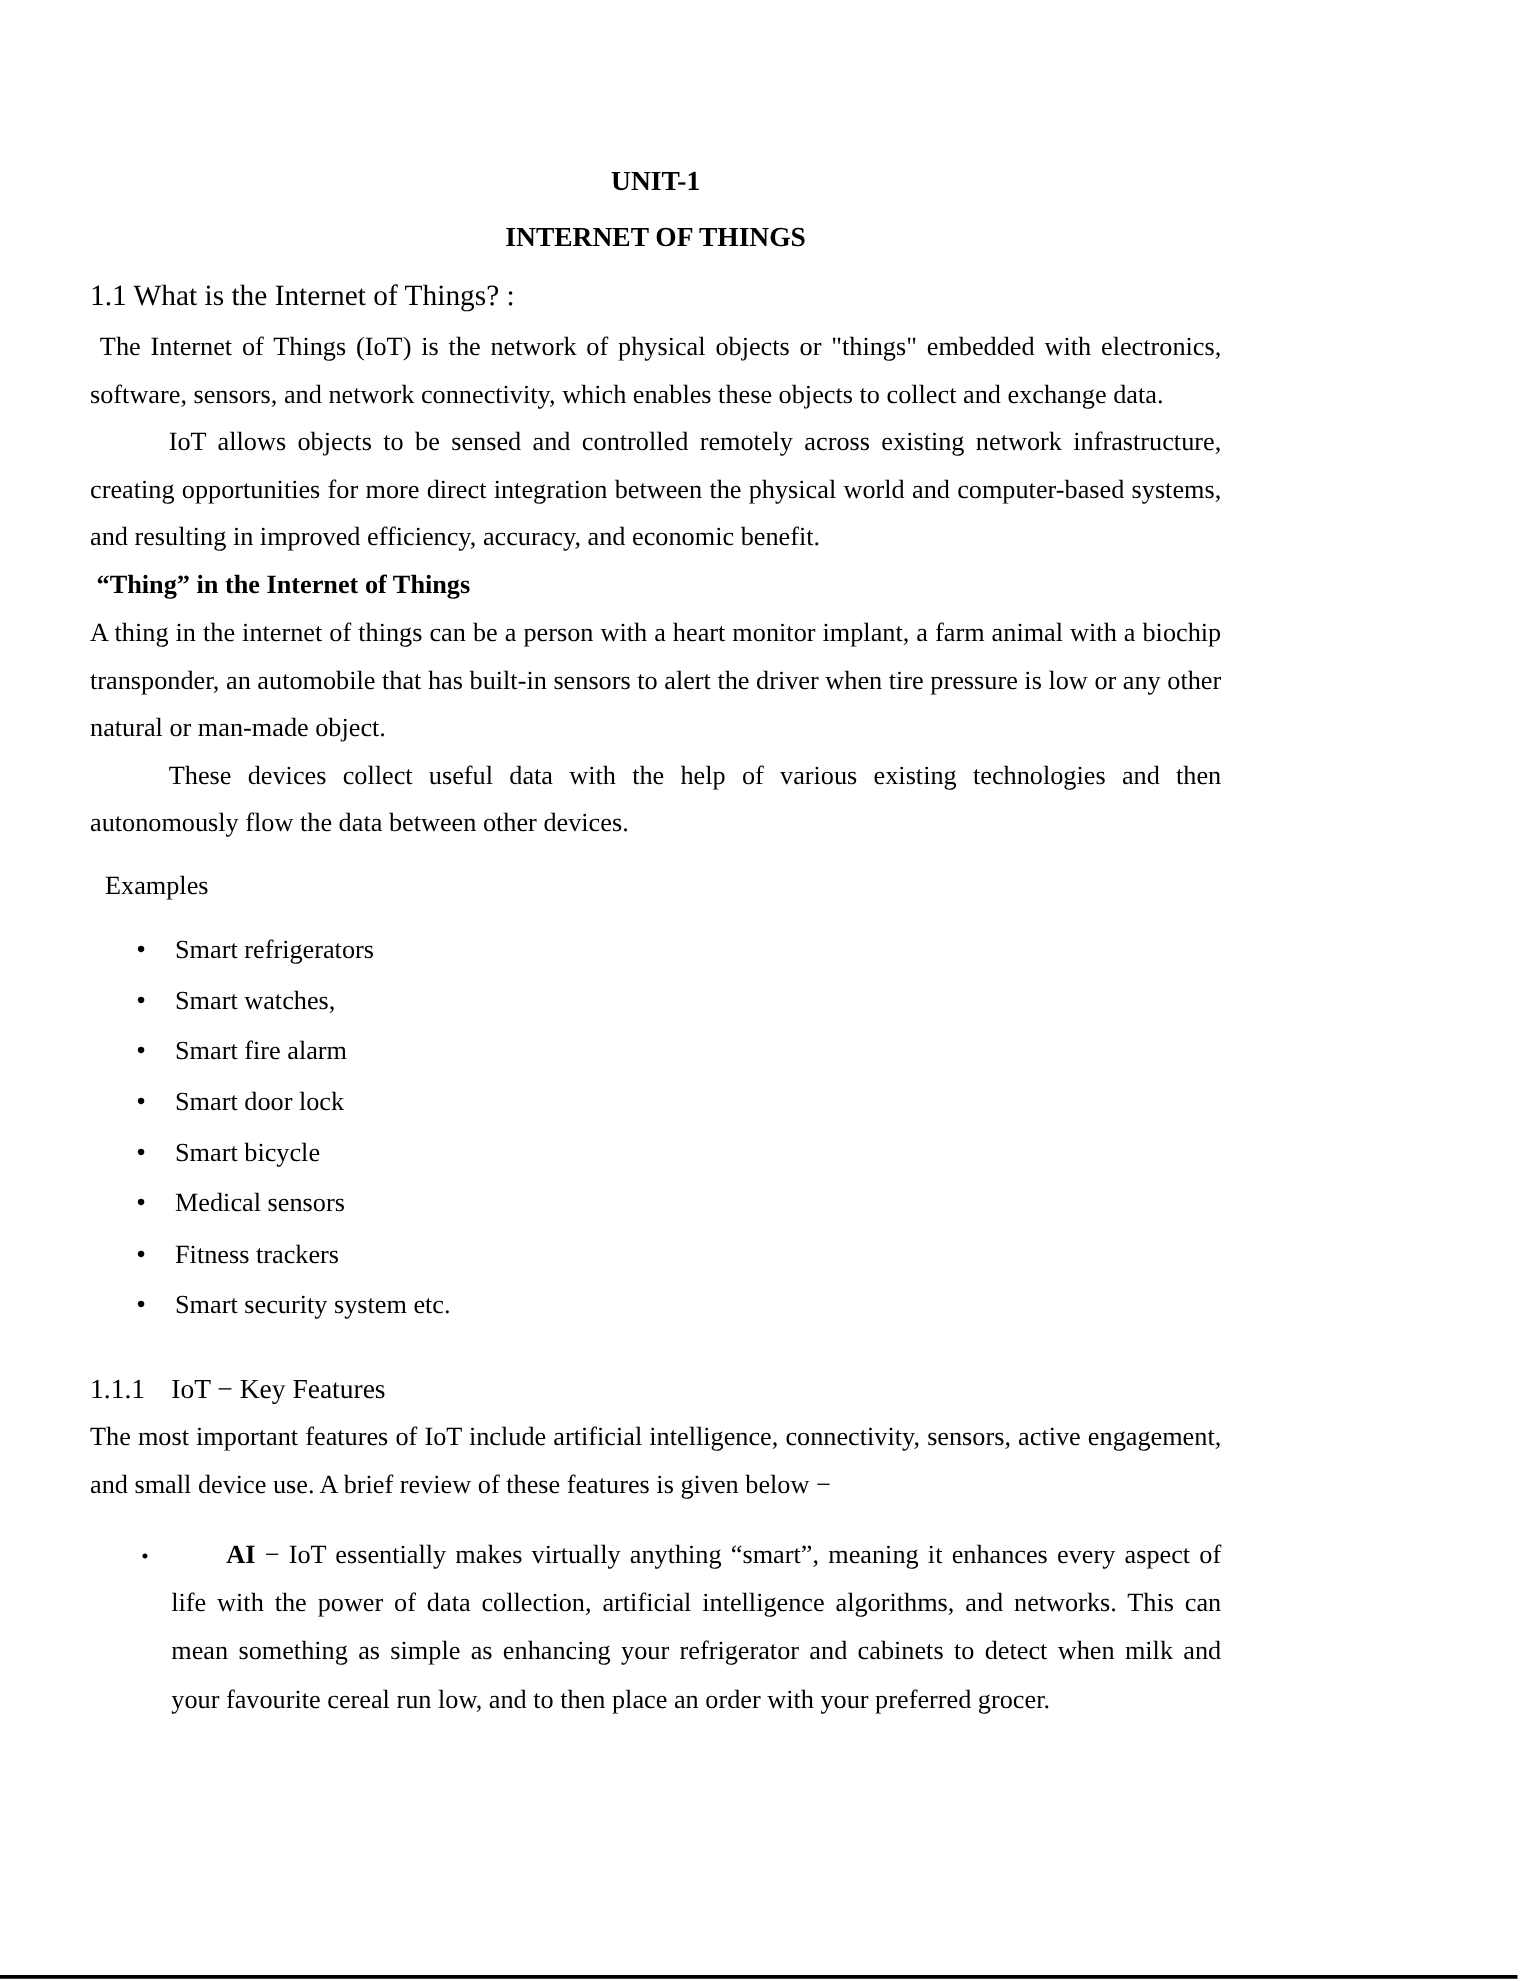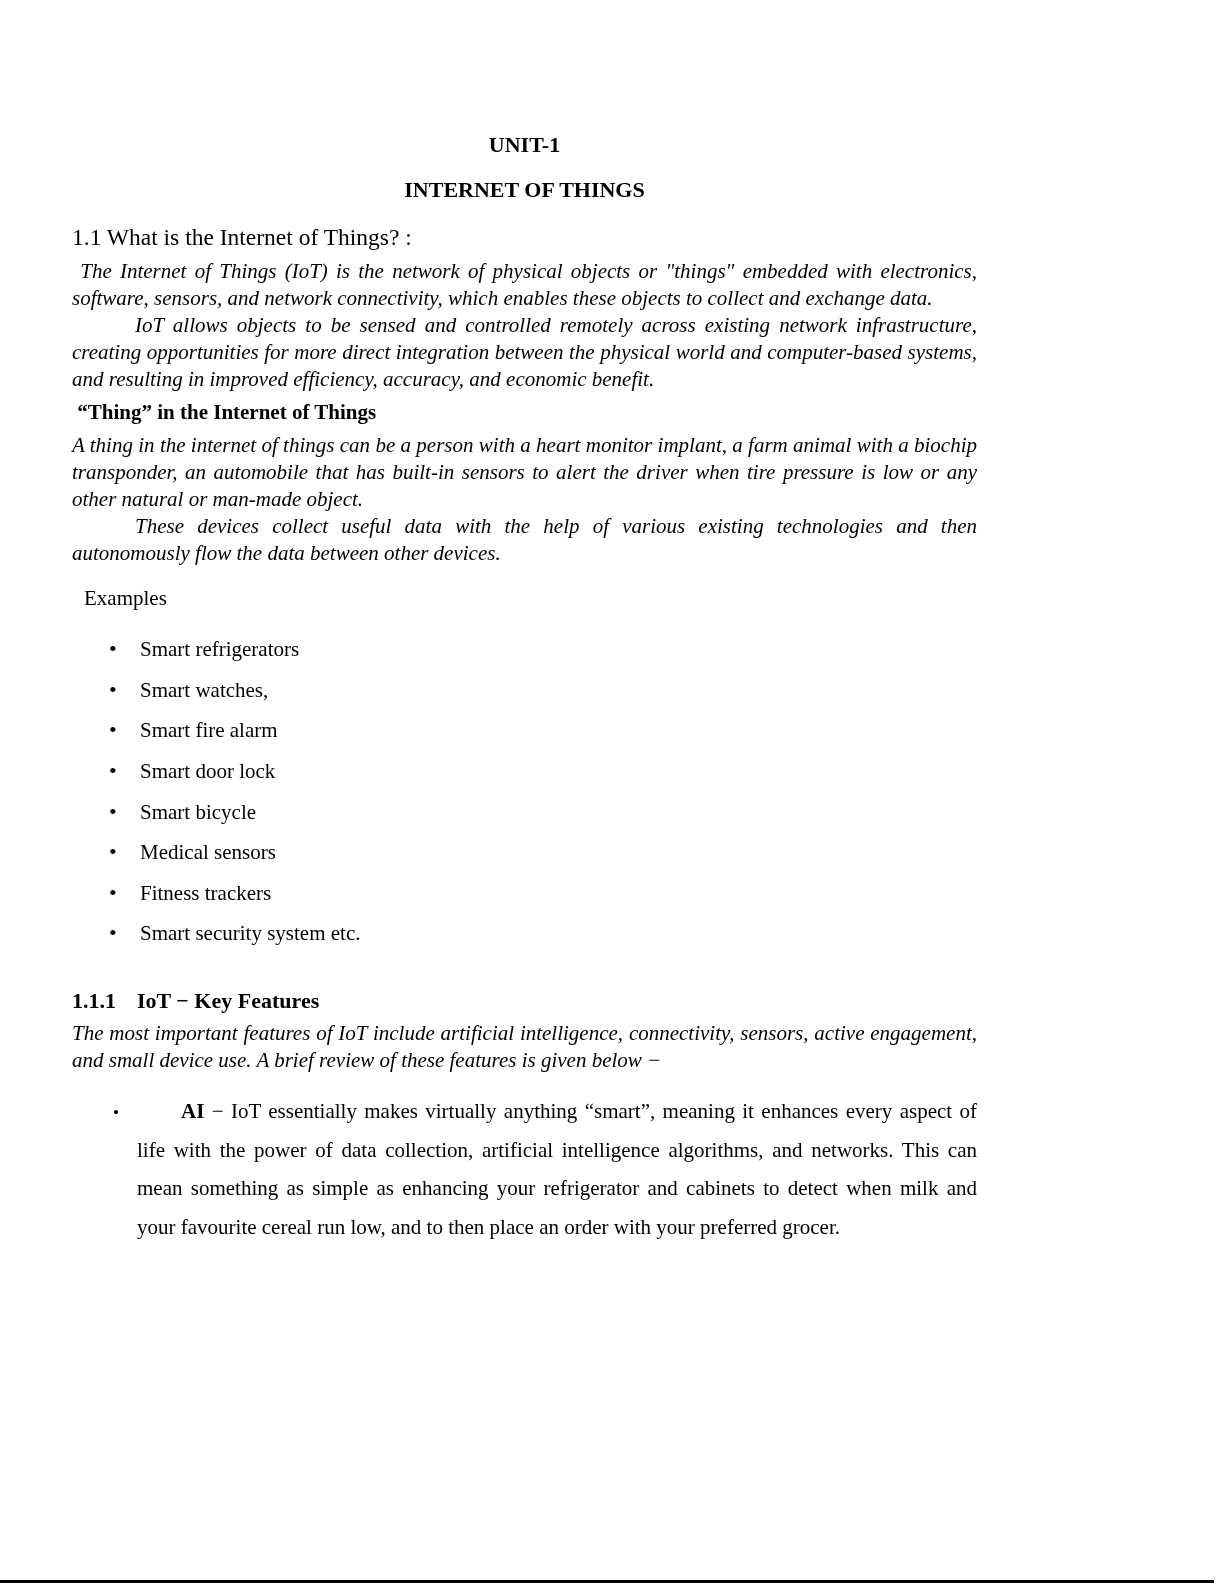--- a/index.html
+++ b/index.html
@@ -30,25 +30,24 @@
   }
   .h1 {
     font-weight: normal;
     font-size: 23.5px;
     line-height: 42px;
     margin: 4px 0 0 0;
     white-space: pre-wrap;
   }
   p.body {
     font-size: 21px;
-    line-height: 27px;
+    line-height: 38px;
     text-align: justify;
     margin: 0;
     white-space: pre-wrap;
-    font-style: italic;
   }
   p.indent-first {
     text-indent: 63px;
   }
   .bold-sub {
     font-weight: bold;
     font-size: 21px;
     line-height: 38.6px;
     margin: 0;
     white-space: pre-wrap;
@@ -70,21 +69,21 @@
     line-height: 40.6px;
   }
   ul.examples li::before {
     content: "\2022";
     position: absolute;
     left: 37px;
     top: 0;
     font-size: 22px;
   }
   .h2 {
-    font-weight: bold;
+    font-weight: normal;
     font-size: 22px;
     line-height: 38px;
     margin: 28px 0 0 0;
   }
   .h2 .num {
     display: inline-block;
     min-width: 65px;
   }
   .intro {
     margin-top: 8px;

